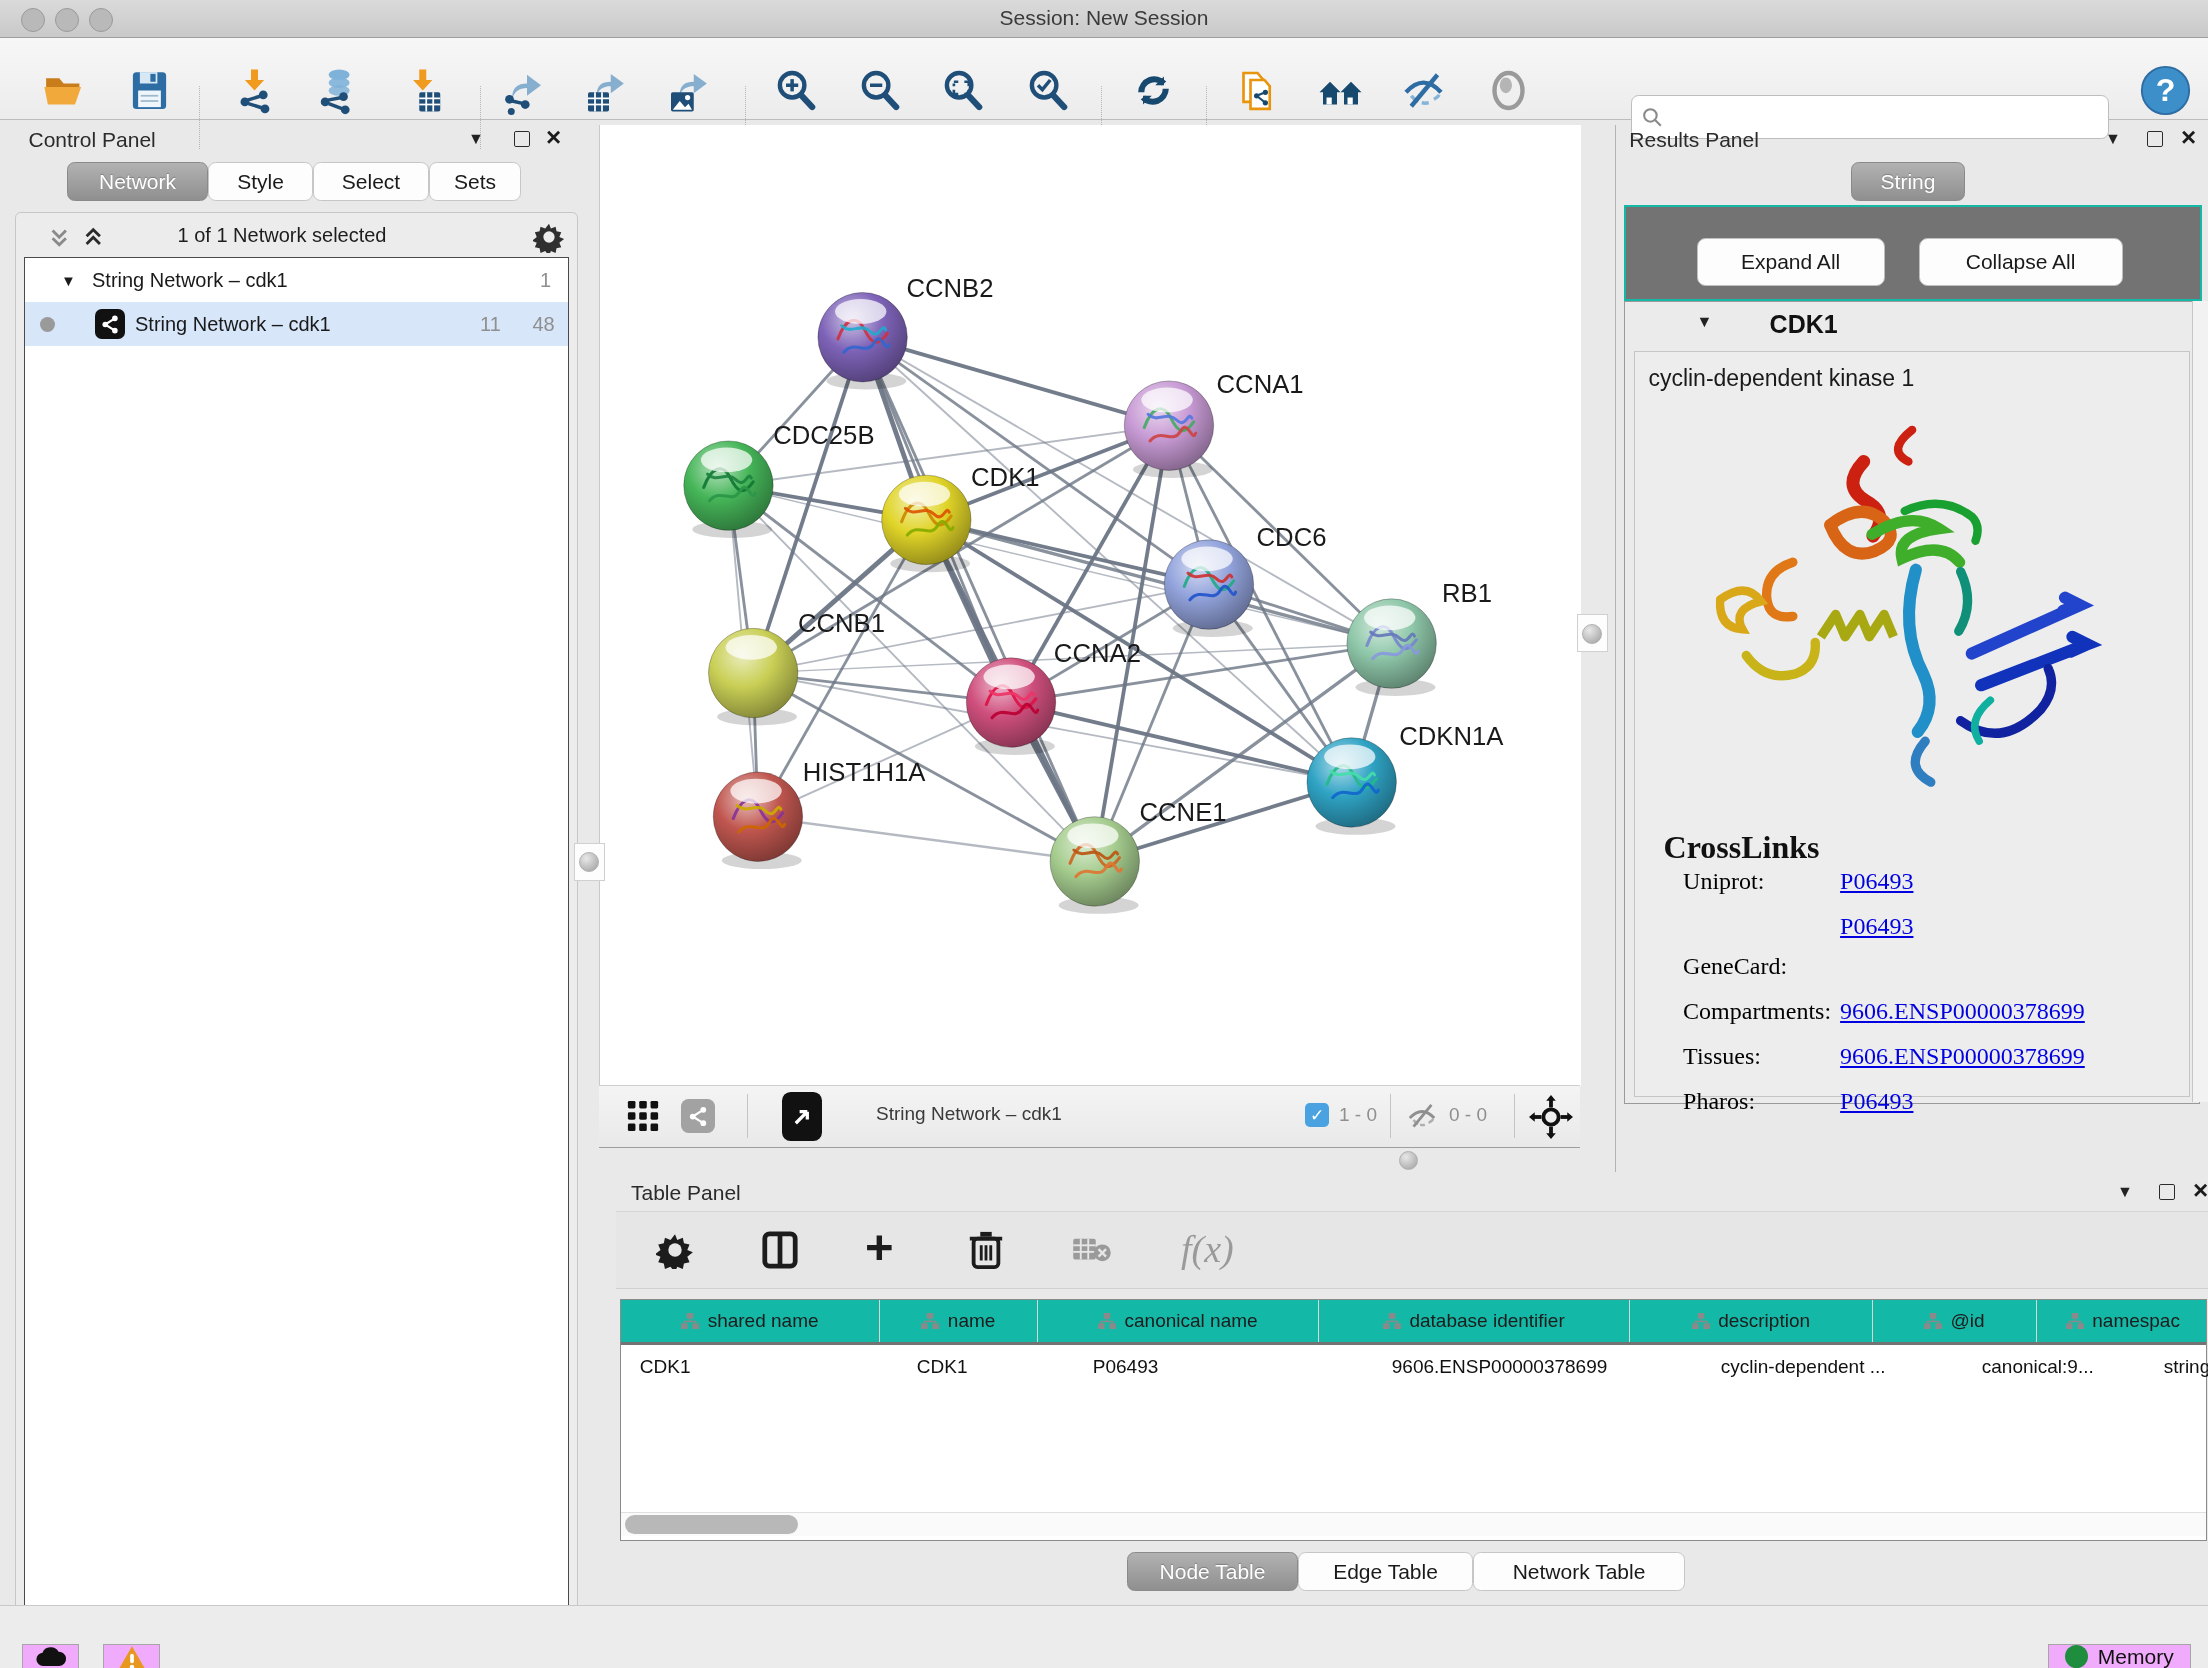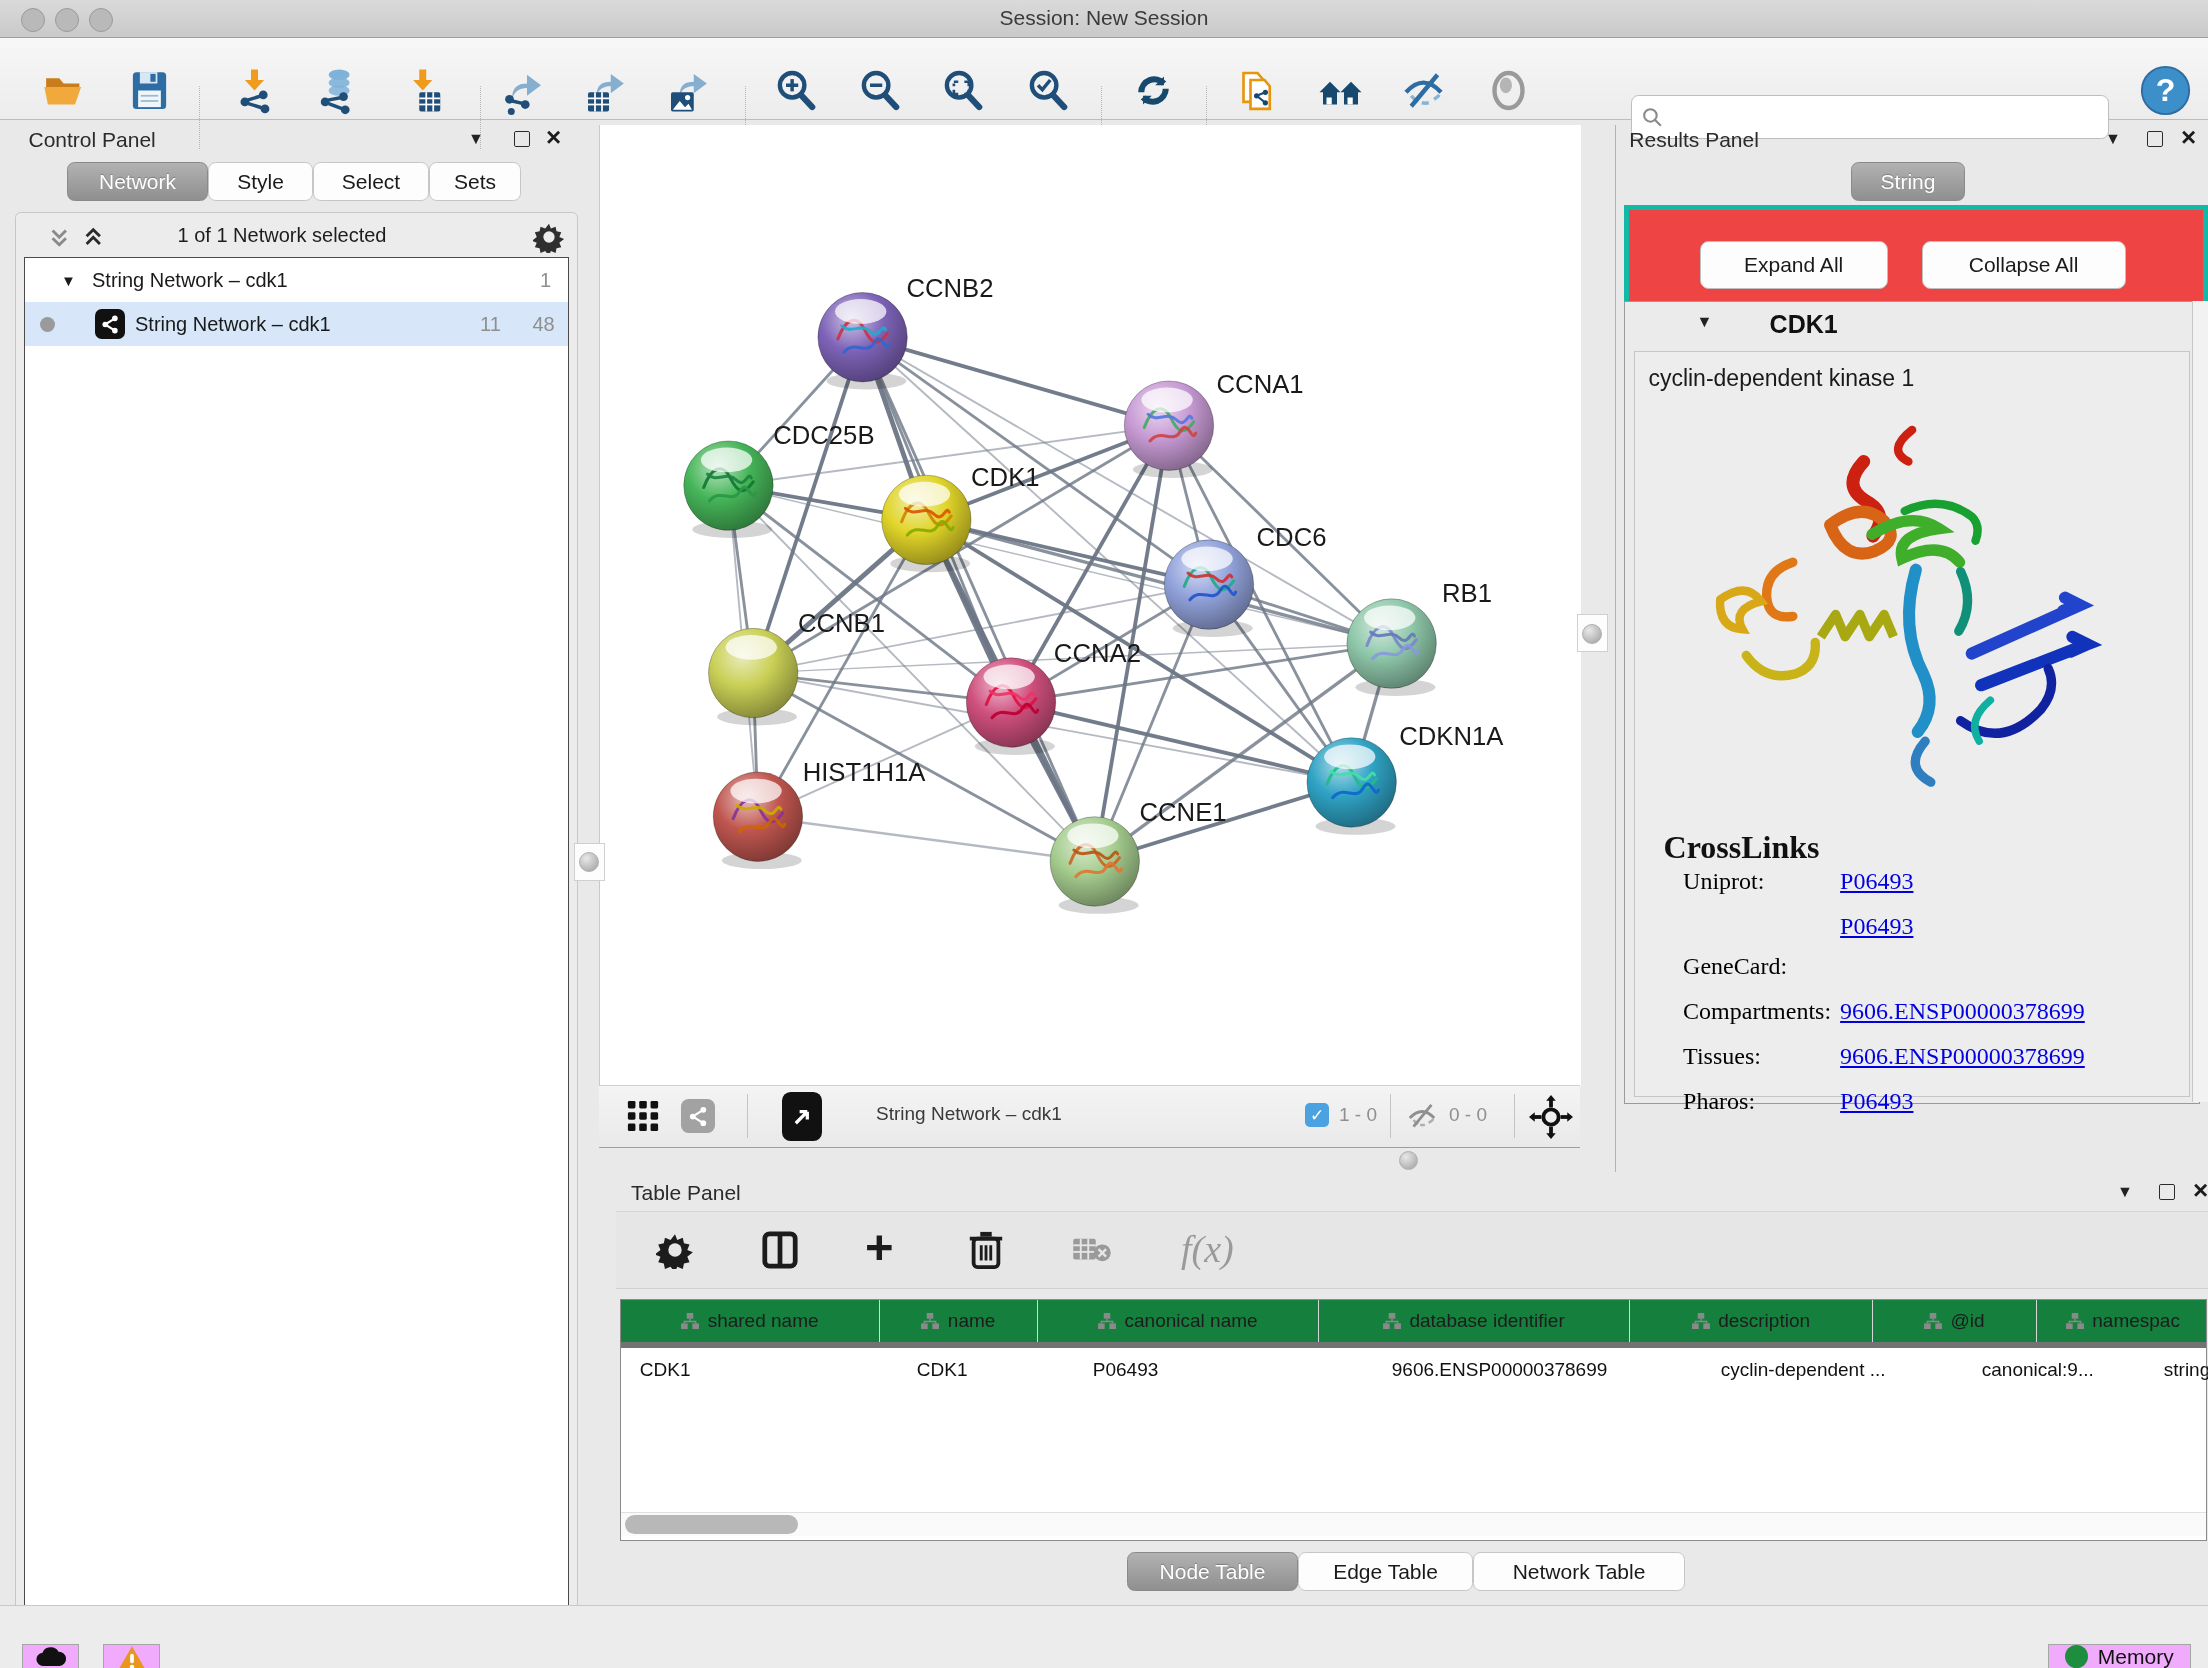--- a/index.html
+++ b/index.html
@@ -25,29 +25,29 @@
   
   #cp-outer{left:15px;top:211px;width:561px;height:1372px;background:#ececec;border:1px solid #c6c6c6;border-radius:5.7px;}
   #cp-list{left:24px;top:257px;width:543px;height:1320px;background:#fff;border:1px solid #4a4a4a;}
   .cp-row{position:relative;height:44px;display:flex;align-items:center;font-size:20px;color:#1a1a1a;}
   .count{color:#8f8f8f;}
   
   #net-canvas{left:599px;top:125px;width:981px;height:961px;background:#fff;border-left:1px solid #c9c9c9;}
   #net-bar{left:599px;top:1085px;width:981px;height:61px;background:linear-gradient(#f4f4f4,#e9e9e9);border-top:1px solid #cfcfcf;border-bottom:1px solid #9e9e9e;}
   .nb-sep{position:absolute;top:7.6px;height:44px;border-left:1px solid #c4c4c4;}
   
-  #rp-btnbox{left:1623px;top:204px;width:574px;height:92px;background:#ef4444;border:5px solid #14b8a6;}
+  #rp-btnbox{left:1623px;top:204px;width:574px;height:92px;background:#737373;border:2px solid #14b8a6;}
   .rp-btn{position:absolute;top:31px;height:46px;background:#fdfdfd;border:1px solid #bfbfbf;border-radius:8.6px;font-size:21px;color:#1a1a1a;display:flex;align-items:center;justify-content:center;cursor:pointer;}
   #rp-content{left:1623px;top:301px;width:574px;height:801px;background:#ebebeb;border:1px solid #9a9a9a;}
   .serif{font-family:"Liberation Serif",serif;}
   .xlink{color:#0000e0;text-decoration:underline;cursor:pointer;}
   
   #tp-toolbox{left:616px;top:1212px;width:1592px;height:76px;background:#e6e6e6;border-top:1px solid #d6d6d6;border-bottom:1px solid #d0d0d0;}
   #tp-table{left:620px;top:1299px;width:1585px;height:240px;background:#fff;border:1.9px solid #8b8b8b;}
-  #tp-header{display:flex;height:42px;background:#15803d;border-bottom:6px solid #737373;}
+  #tp-header{display:flex;height:42px;background:#14b8a6;border-bottom:3px solid #737373;}
   .th{display:flex;align-items:center;gap:8.6px;justify-content:center;font-size:19px;color:#1c1c1c;border-right:1px solid #d6d6d6;overflow:hidden;white-space:nowrap;}
   #tp-row{display:flex;height:44px;font-size:19px;color:#111;}
   .td{padding-left:19px;display:flex;align-items:center;overflow:hidden;white-space:nowrap;}
   #tp-scroll{position:absolute;left:0;bottom:3.8px;width:100%;height:23px;background:#fafafa;border-top:1px solid #e0e0e0;}
   #tp-thumb{position:absolute;left:3.8px;top:1.9px;width:173px;height:19px;background:#b8b8b8;border-radius:9.5px;}
   
   #statusbar{left:0;top:1605px;width:2208px;height:63px;background:#ececec;border-top:1px solid #c9c9c9;}
   .sb-btn{position:absolute;top:9.5px;height:42px;background:#f0abfc;border:1.9px solid #a6a6a6;display:flex;align-items:flex-start;justify-content:center;cursor:pointer;margin-top:28px;}
   
   .split-dot{position:absolute;border-radius:50%;background:radial-gradient(circle at 35% 30%,#e8e8e8,#9e9e9e);border:1px solid #b0b0b0;}

